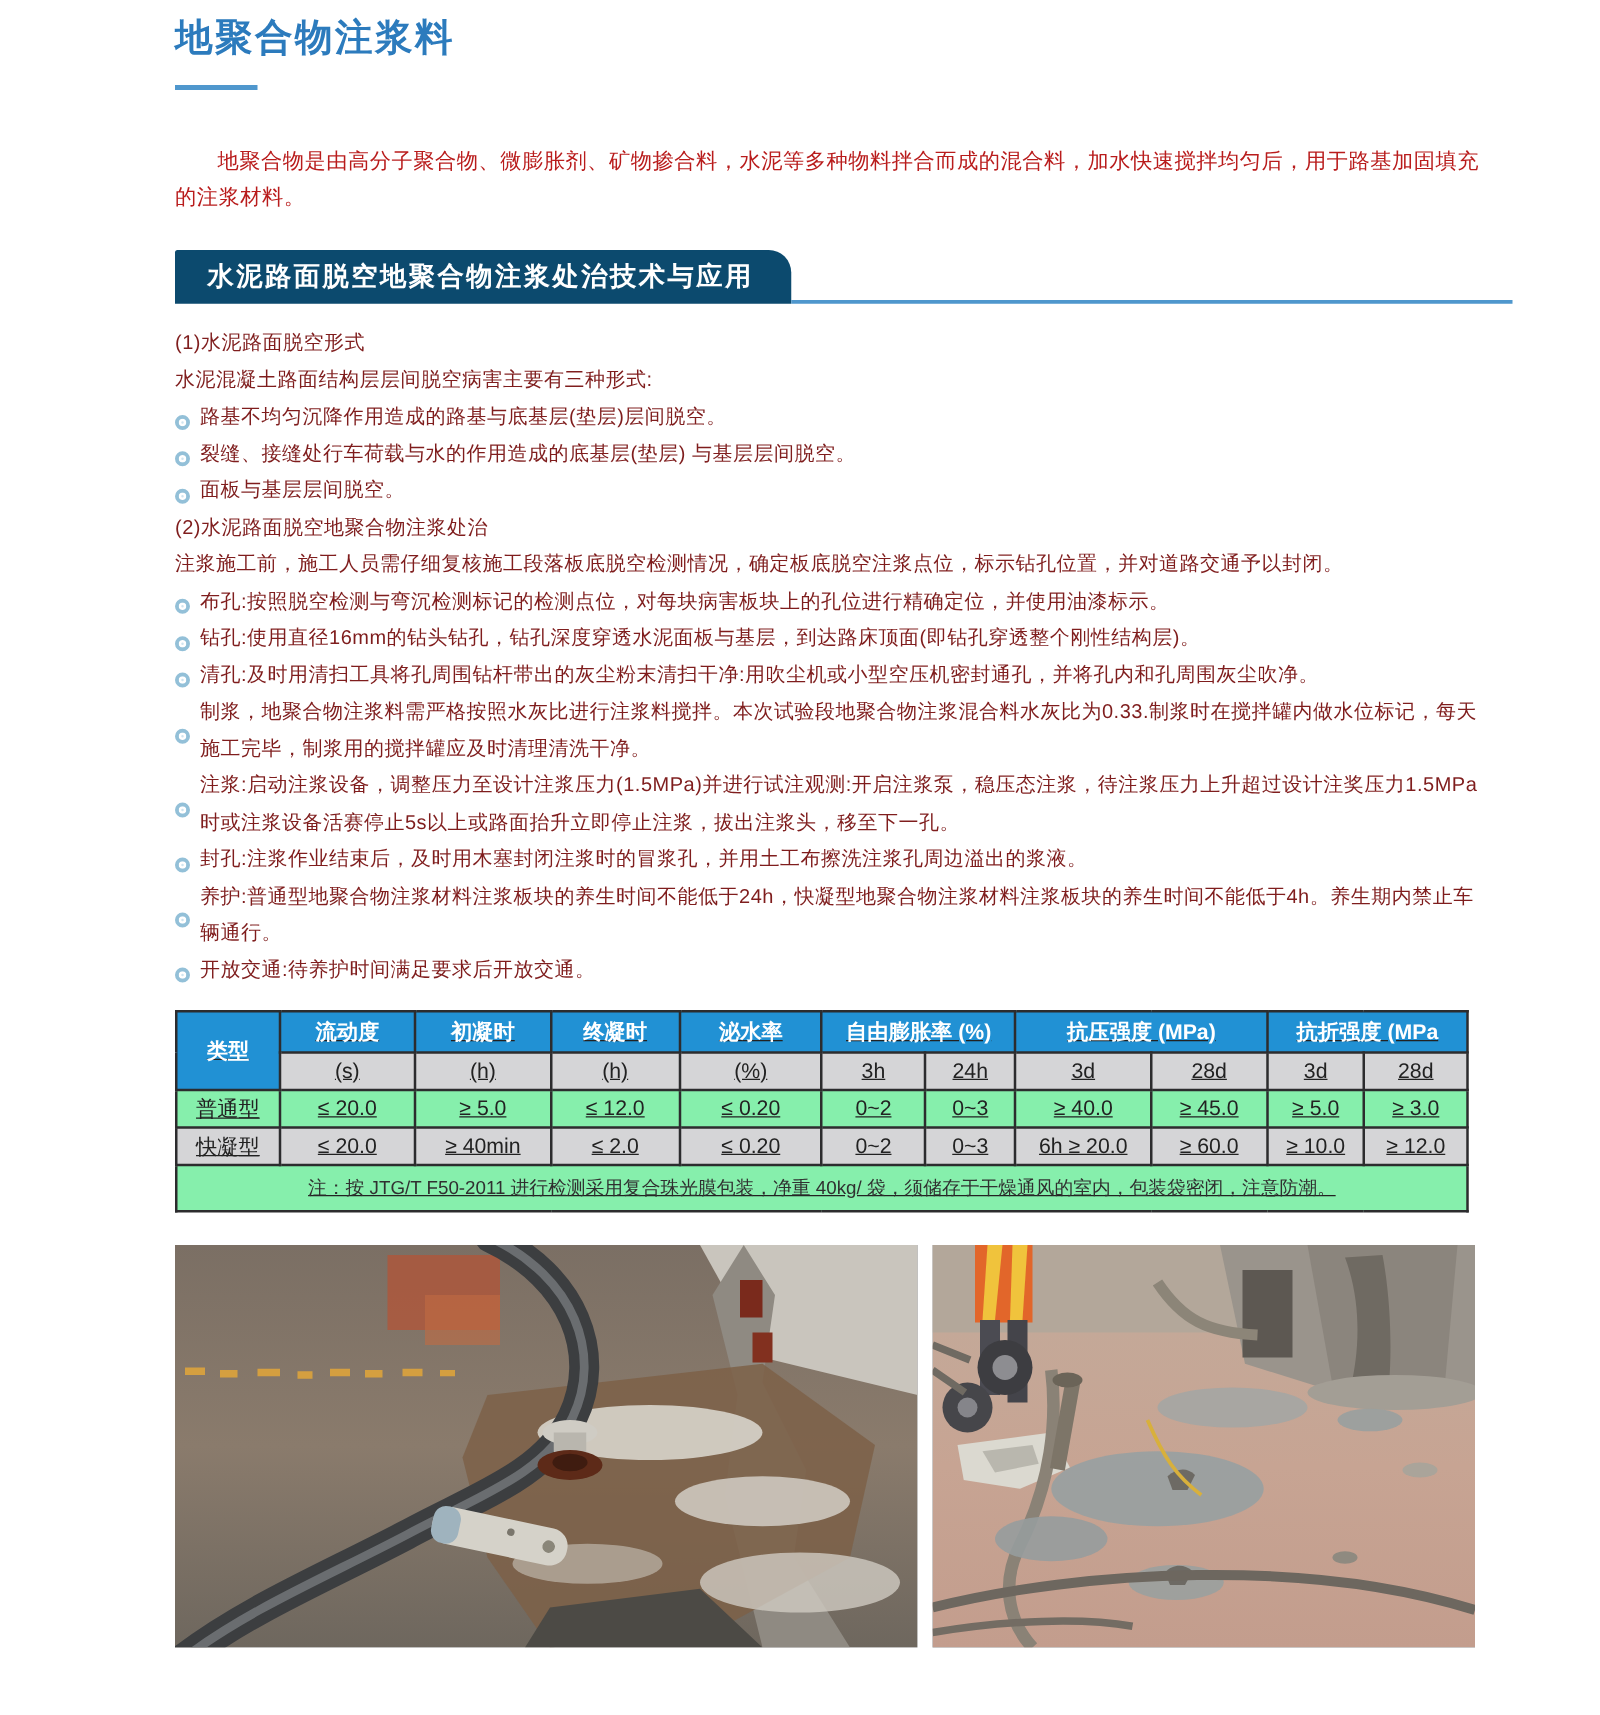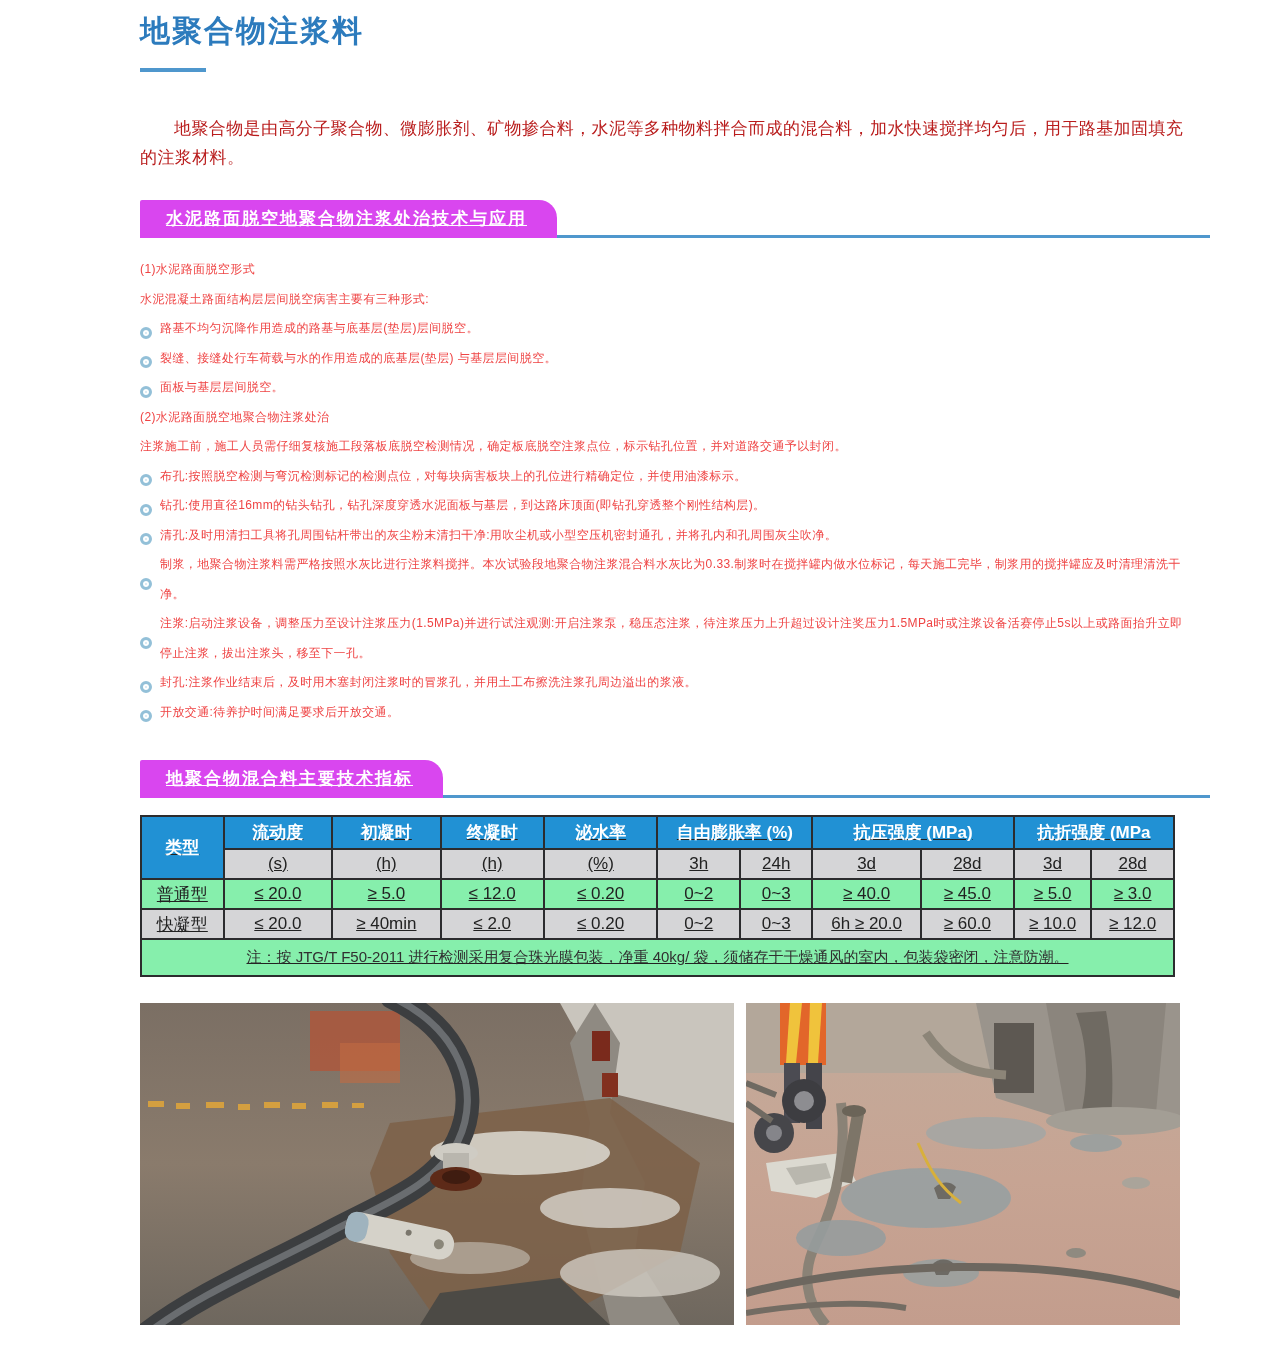--- a/index.html
+++ b/index.html
@@ -25,30 +25,29 @@
   p.intro {
     margin-top:42px; width:1045px; font-size:17px; line-height:29px;
     color:#b91c1c; text-indent:2em; letter-spacing:0.4px;
   }
 
   
   .banner-row { display:flex; align-items:flex-end; }
   .banner-row.first { margin-top:28px; }
   .banner-row.second { margin-top:33px; }
   .banner {
-    background:#d946ef; color:#ffffff; font-size:17px; font-weight:bold;
+    background:#0c4a6e; color:#ffffff; font-size:21px; font-weight:bold;
     letter-spacing:2px; padding:7px 30px 8px 26px;
     border-radius:2px 18px 0 0;
-    text-decoration:underline;
   }
   .banner-line { flex:1; border-bottom:3px solid #4f97cd; }
 
   
   .sec1 { margin-top:17px; width:1045px; }
-  .sec1 p.line, .sec1 .bullet-line { font-size:12px; line-height:29.5px; color:#ef4444; letter-spacing:0.4px; }
+  .sec1 p.line, .sec1 .bullet-line { font-size:16px; line-height:29.5px; color:#7f1d1d; letter-spacing:0.4px; }
   .bullet-line { display:flex; align-items:center; }
   .bullet {
     flex:0 0 auto; width:12px; height:12px; margin:8px 8px 0 0;
     border-radius:50%; background:#cfe4ef; border:3px solid #93c0d8;
     box-shadow: inset 0 0 0 2px #ffffff;
   }
   .bullet-text { flex:1; }
 
   
   table.spec {
@@ -123,28 +122,28 @@
       <div class="bullet-line">
         <span class="bullet"></span>
         <span class="bullet-text">注浆:启动注浆设备，调整压力至设计注浆压力(1.5MPa)并进行试注观测:开启注浆泵，稳压态注浆，待注浆压力上升超过设计注奖压力1.5MPa时或注浆设备活赛停止5s以上或路面抬升立即停止注浆，拔出注浆头，移至下一孔。</span>
       </div>
       <div class="bullet-line">
         <span class="bullet"></span>
         <span class="bullet-text">封孔:注浆作业结束后，及时用木塞封闭注浆时的冒浆孔，并用土工布擦洗注浆孔周边溢出的浆液。</span>
       </div>
       <div class="bullet-line">
         <span class="bullet"></span>
+        <span class="bullet-text">养护:普通型地聚合物注浆材料注浆板块的养生时间不能低于24h，快凝型地聚合物注浆材料注浆板块的养生时间不能低于4h。养生期内禁止车辆通行。</span>
+      </div>
+      <div class="bullet-line">
+        <span class="bullet"></span>
         <span class="bullet-text">开放交通:待养护时间满足要求后开放交通。</span>
       </div>
     </div>
 
-    <div class="banner-row second">
-      <div class="banner">地聚合物混合料主要技术指标</div>
-      <div class="banner-line"></div>
-    </div>
 
     <table class="spec">
       <colgroup>
         <col style="width:8%">
           <col style="width:10.5%">
           <col style="width:10.5%">
         <col style="width:10%">
           <col style="width:11%">
           <col style="width:8%">
         <col style="width:7%">

